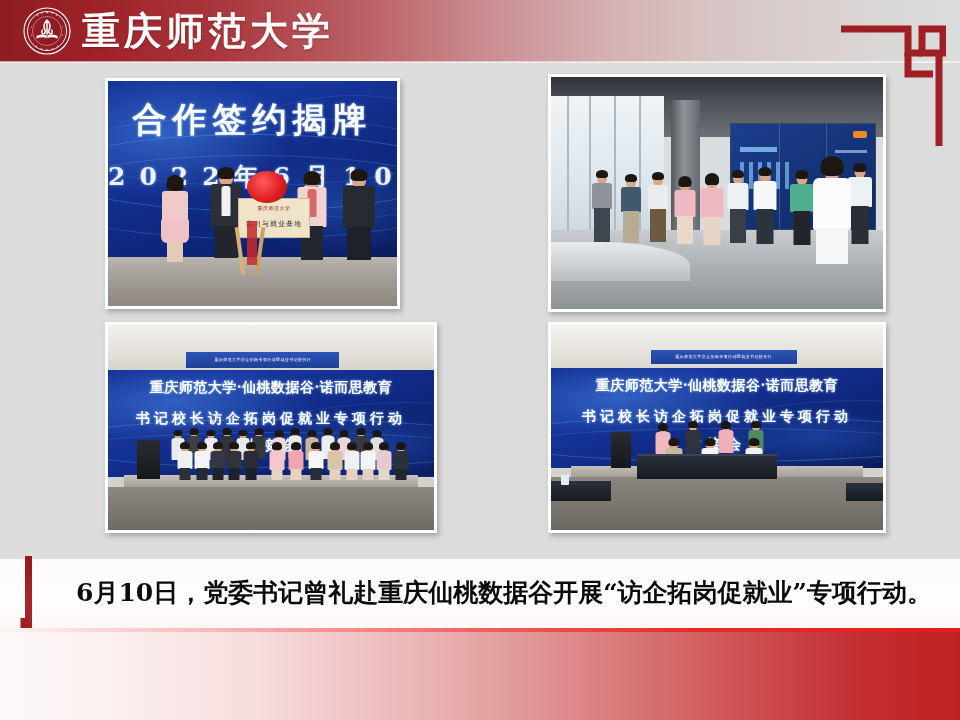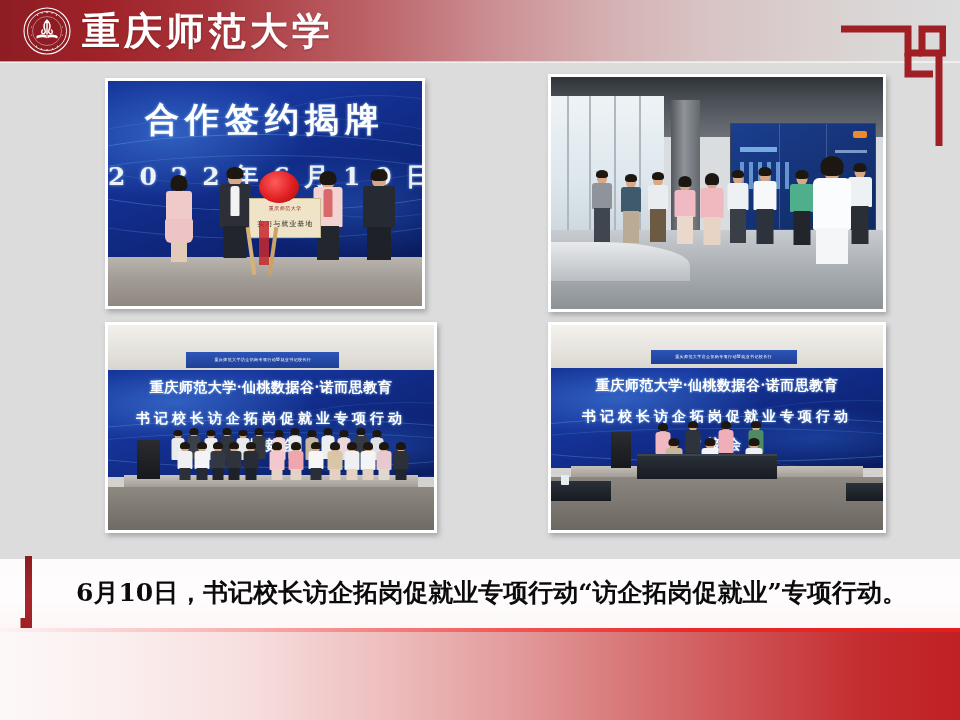--- a/index.html
+++ b/index.html
@@ -59,21 +59,21 @@
     position:absolute;
     background:#ffffff;
     padding:3px;
     box-shadow:2px 3px 5px rgba(80,80,80,0.38);
   }
   .photo-inner {
     width:100%; height:100%;
     position:relative; overflow:hidden;
     background:#1d2b6b;
   }
-  .p-tl { left:105px; top:78px;  width:320px; height:231px; }
+  .p-tl { left:105px; top:78px;  width:295px; height:231px; }
   .p-tr { left:548px; top:74px;  width:338px; height:238px; }
   .p-bl { left:105px; top:322px; width:332px; height:211px; }
   .p-br { left:548px; top:322px; width:338px; height:211px; }
 
   
   .led-screen {
     position:absolute; left:0; top:0; width:100%;
     background:
       radial-gradient(ellipse 70% 60% at 20% 30%, rgba(70,130,220,0.55) 0%, rgba(0,0,0,0) 62%),
       radial-gradient(ellipse 60% 50% at 80% 70%, rgba(40,90,190,0.5) 0%, rgba(0,0,0,0) 60%),
@@ -602,18 +602,18 @@
 
       <div style="position:absolute;left:-2%;top:76%;width:20%;height:10%;
                   background:linear-gradient(180deg,#2b313a 0%,#171b21 100%);"></div>
       <div style="position:absolute;left:3%;top:73%;width:8px;height:10px;background:#e7eef3;border-radius:1px;"></div>
       <div style="position:absolute;right:-1%;top:77%;width:12%;height:9%;
                   background:linear-gradient(180deg,#2b313a 0%,#171b21 100%);"></div>
     </div>
   </div>
 
   <div class="caption-bar"></div>
-  <div class="caption-text">6月10日，书记校长访企拓岗促就业专项行动“访企拓岗促就业”专项行动。</div>
+  <div class="caption-text">6月10日，党委书记曾礼赴重庆仙桃数据谷开展“访企拓岗促就业”专项行动。</div>
 
   <div class="bottom-line"></div>
   <div class="bottom-band"></div>
 
 </div>
 
 </body></html>

